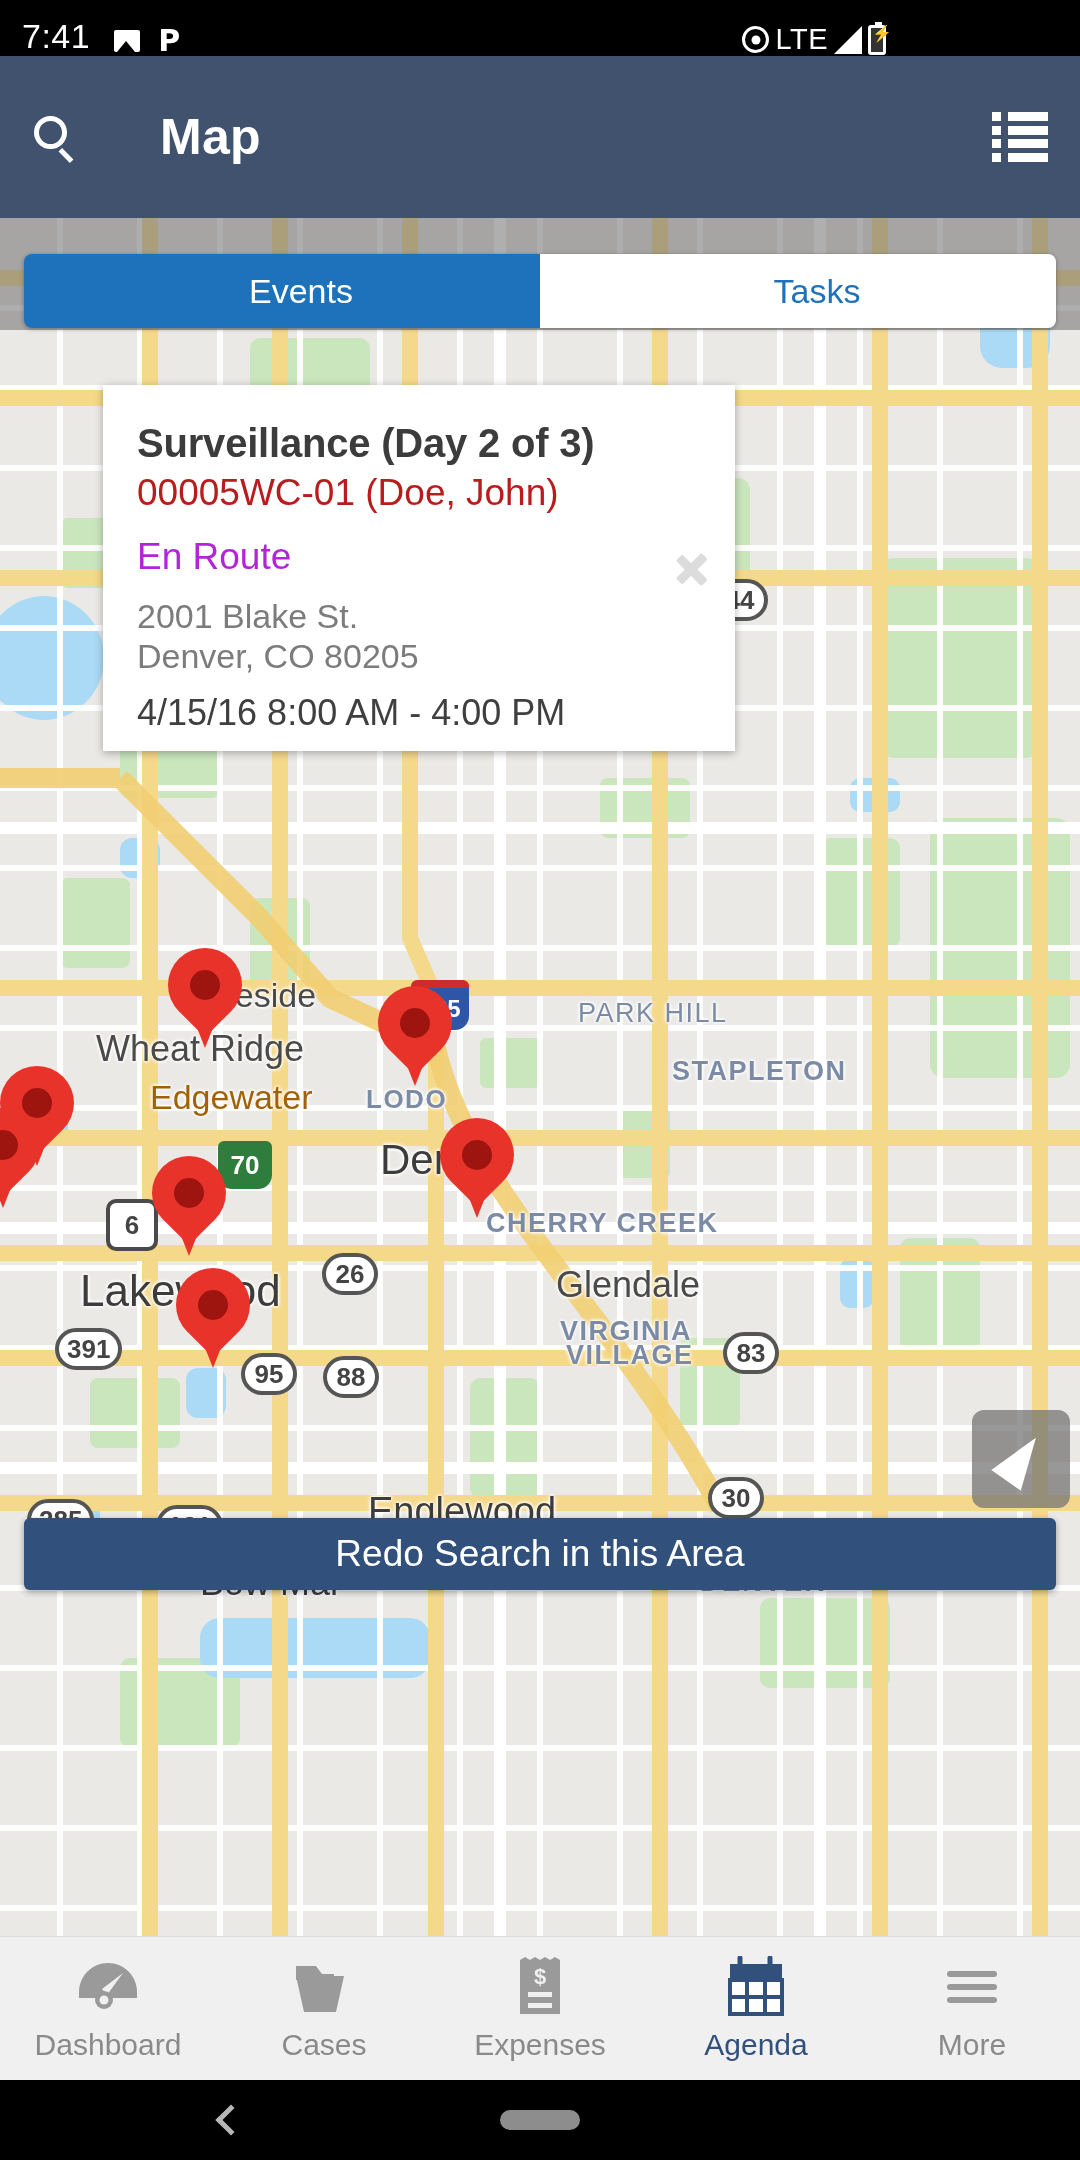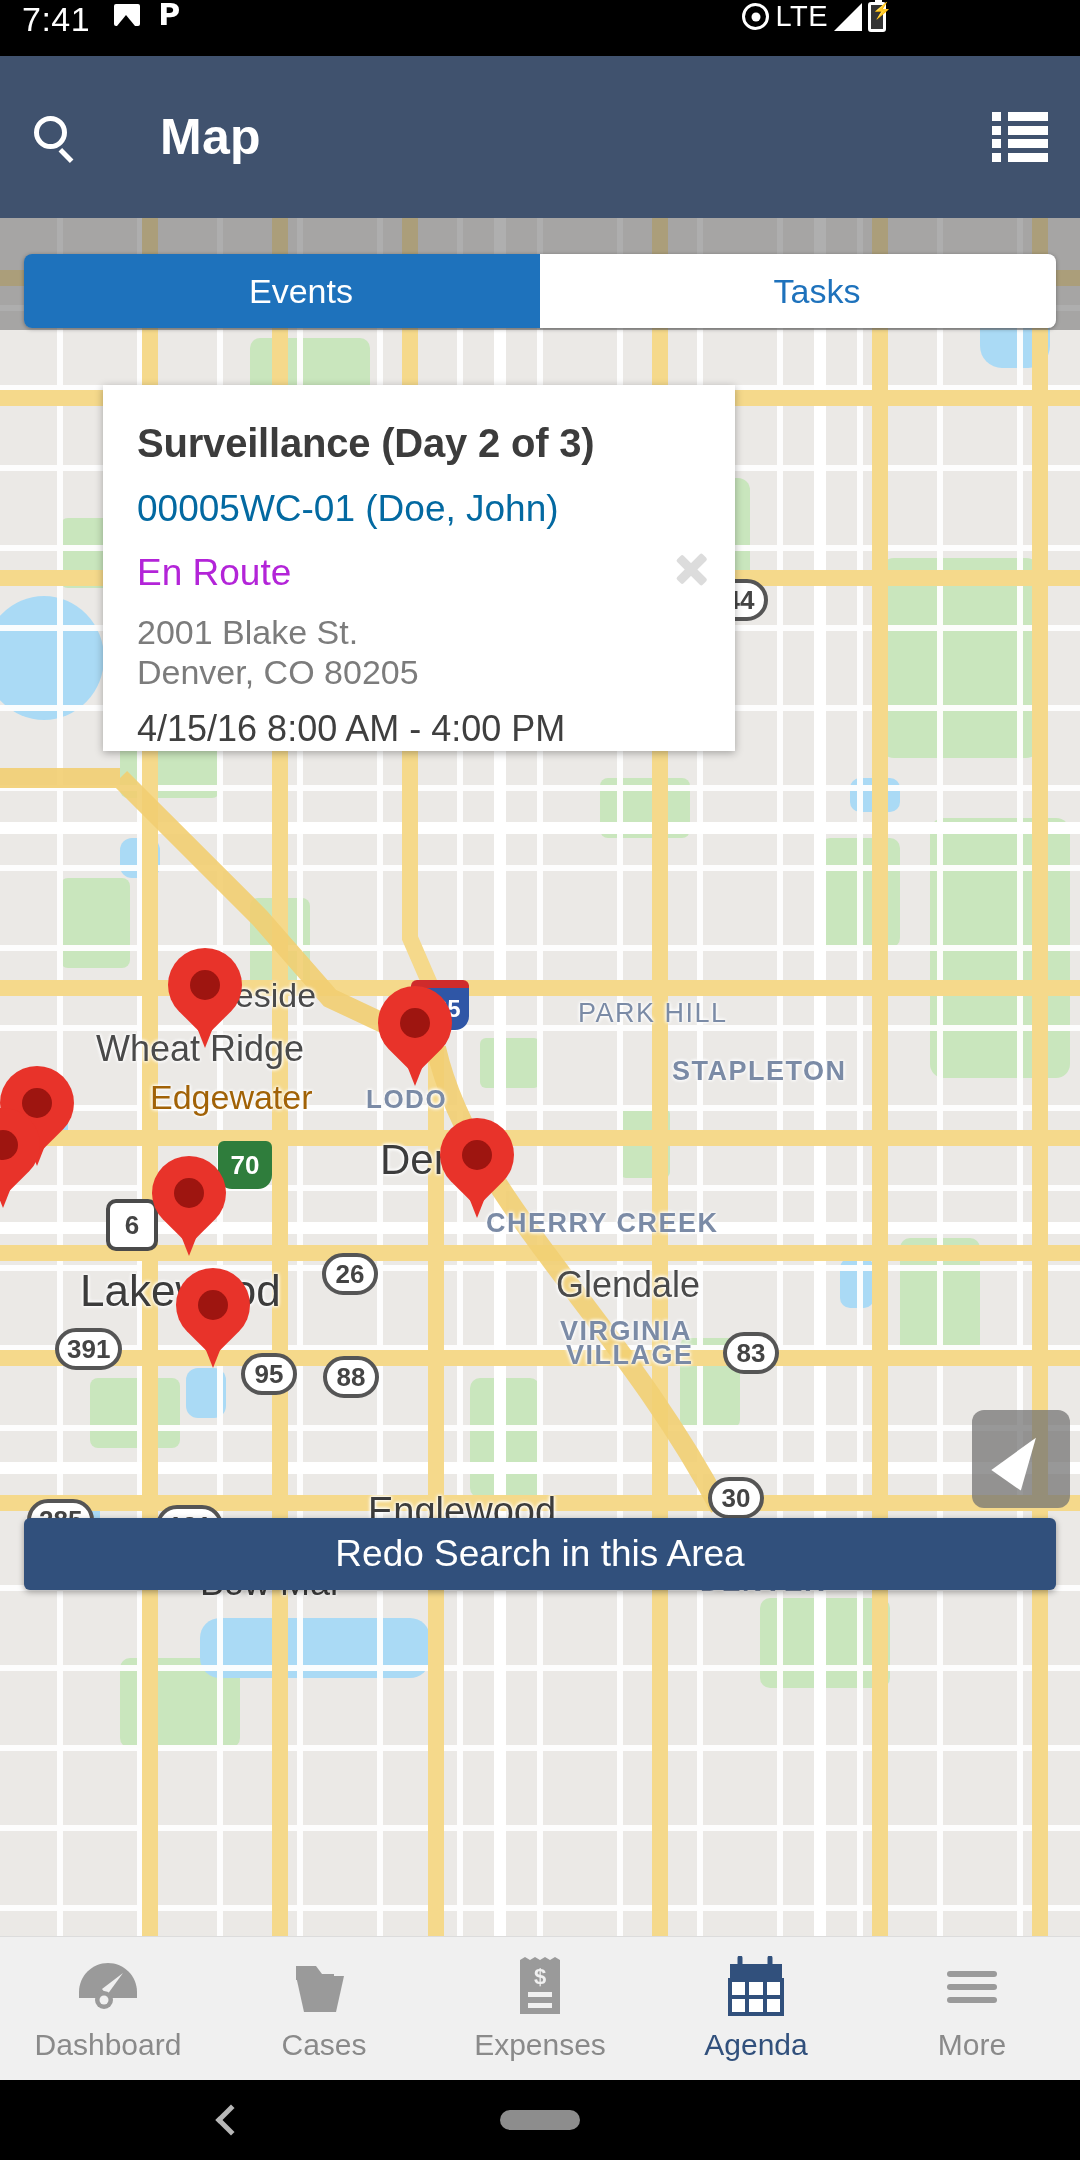--- a/index.html
+++ b/index.html
@@ -1,20 +1,20 @@
 <!DOCTYPE html>
 <html><head>
 <meta charset="utf-8">
 <style>
   * { margin:0; padding:0; box-sizing:border-box; }
   html,body { width:1080px; height:2160px; background:#000; font-family:"Liberation Sans", sans-serif; overflow:hidden; }
   #screen { position:relative; width:1080px; height:2160px; background:#000; }
 
   
-  .statusbar { position:absolute; top:0; left:0; width:908px; height:56px; background:#000; display:flex; align-items:flex-start; padding:0 22px; }
+  .statusbar { position:absolute; top:0; left:0; width:908px; height:56px; background:#000; display:flex; align-items:flex-end; padding:0 22px; }
   .sb-time { color:#fff; font-size:34px; font-weight:400; letter-spacing:.5px; }
   .sb-left-icons { display:flex; align-items:center; gap:18px; margin-left:24px; }
   .sb-right { margin-left:auto; display:flex; align-items:center; gap:6px; }
   .sb-lte { color:#fff; font-size:29px; letter-spacing:.5px; }
   .ico-img { width:26px; height:22px; background:#fff; border-radius:2px; position:relative; overflow:hidden; }
   .ico-img:after { content:""; position:absolute; bottom:0; left:3px; width:0; height:0; border-left:9px solid transparent; border-right:9px solid transparent; border-bottom:11px solid #000; }
   .ico-p { color:#fff; font-size:30px; font-weight:700; line-height:1; font-family:"DejaVu Sans", sans-serif; }
   .ico-cast { width:27px; height:27px; border:3px solid #fff; border-radius:50%; position:relative; }
   .ico-cast:after { content:""; position:absolute; top:50%; left:50%; transform:translate(-50%,-50%); width:9px; height:9px; background:#fff; border-radius:50%; }
   .ico-signal { width:0; height:0; border-left:28px solid transparent; border-bottom:28px solid #fff; }
@@ -40,21 +40,21 @@
 
   
   .tabs { position:absolute; top:254px; left:24px; width:1032px; height:74px; display:flex; border-radius:8px; overflow:hidden; box-shadow:0 1px 4px rgba(0,0,0,.35); }
   .tab { flex:1; display:flex; align-items:center; justify-content:center; font-size:34px; cursor:pointer;padding-left:38px; }
   .tab.active { background:#1e72bc; color:#fff; }
   .tab.inactive { background:#fff; color:#1e72bc; }
 
   
   .infocard { position:absolute; top:385px; left:103px; width:632px; height:366px; background:#fff; box-shadow:0 2px 8px rgba(0,0,0,.3); padding:36px 34px 0 34px; cursor:pointer; }
   .ic-title { font-size:40px; font-weight:700; color:#3c3c3c; letter-spacing:-.2px; }
-  .ic-sub { font-size:37px; color:#0369a1; margin-top:22px; }
+  .ic-sub { font-size:37px; color:#b91c1c; margin-top:6px; }
   .ic-status { font-size:37px; color:#b324d8; margin-top:22px; }
   .ic-addr { font-size:34px; color:#7c7c7c; margin-top:18px; line-height:1.18; }
   .ic-date { font-size:36px; color:#3f3f3f; margin-top:16px; }
   .ic-chevron { position:absolute; right:26px; top:50%; transform:translateY(-50%); width:34px; height:62px; }
   .ic-chevron:before, .ic-chevron:after { content:""; position:absolute; left:4px; width:36px; height:9px; background:#dcdcdc; border-radius:2px; }
   .ic-chevron:before { top:16px; transform:rotate(45deg); transform-origin:left center; }
   .ic-chevron:after { bottom:13px; transform:rotate(-45deg); transform-origin:left center; }
 
   
   .pin { position:absolute; width:74px; height:100px; }

